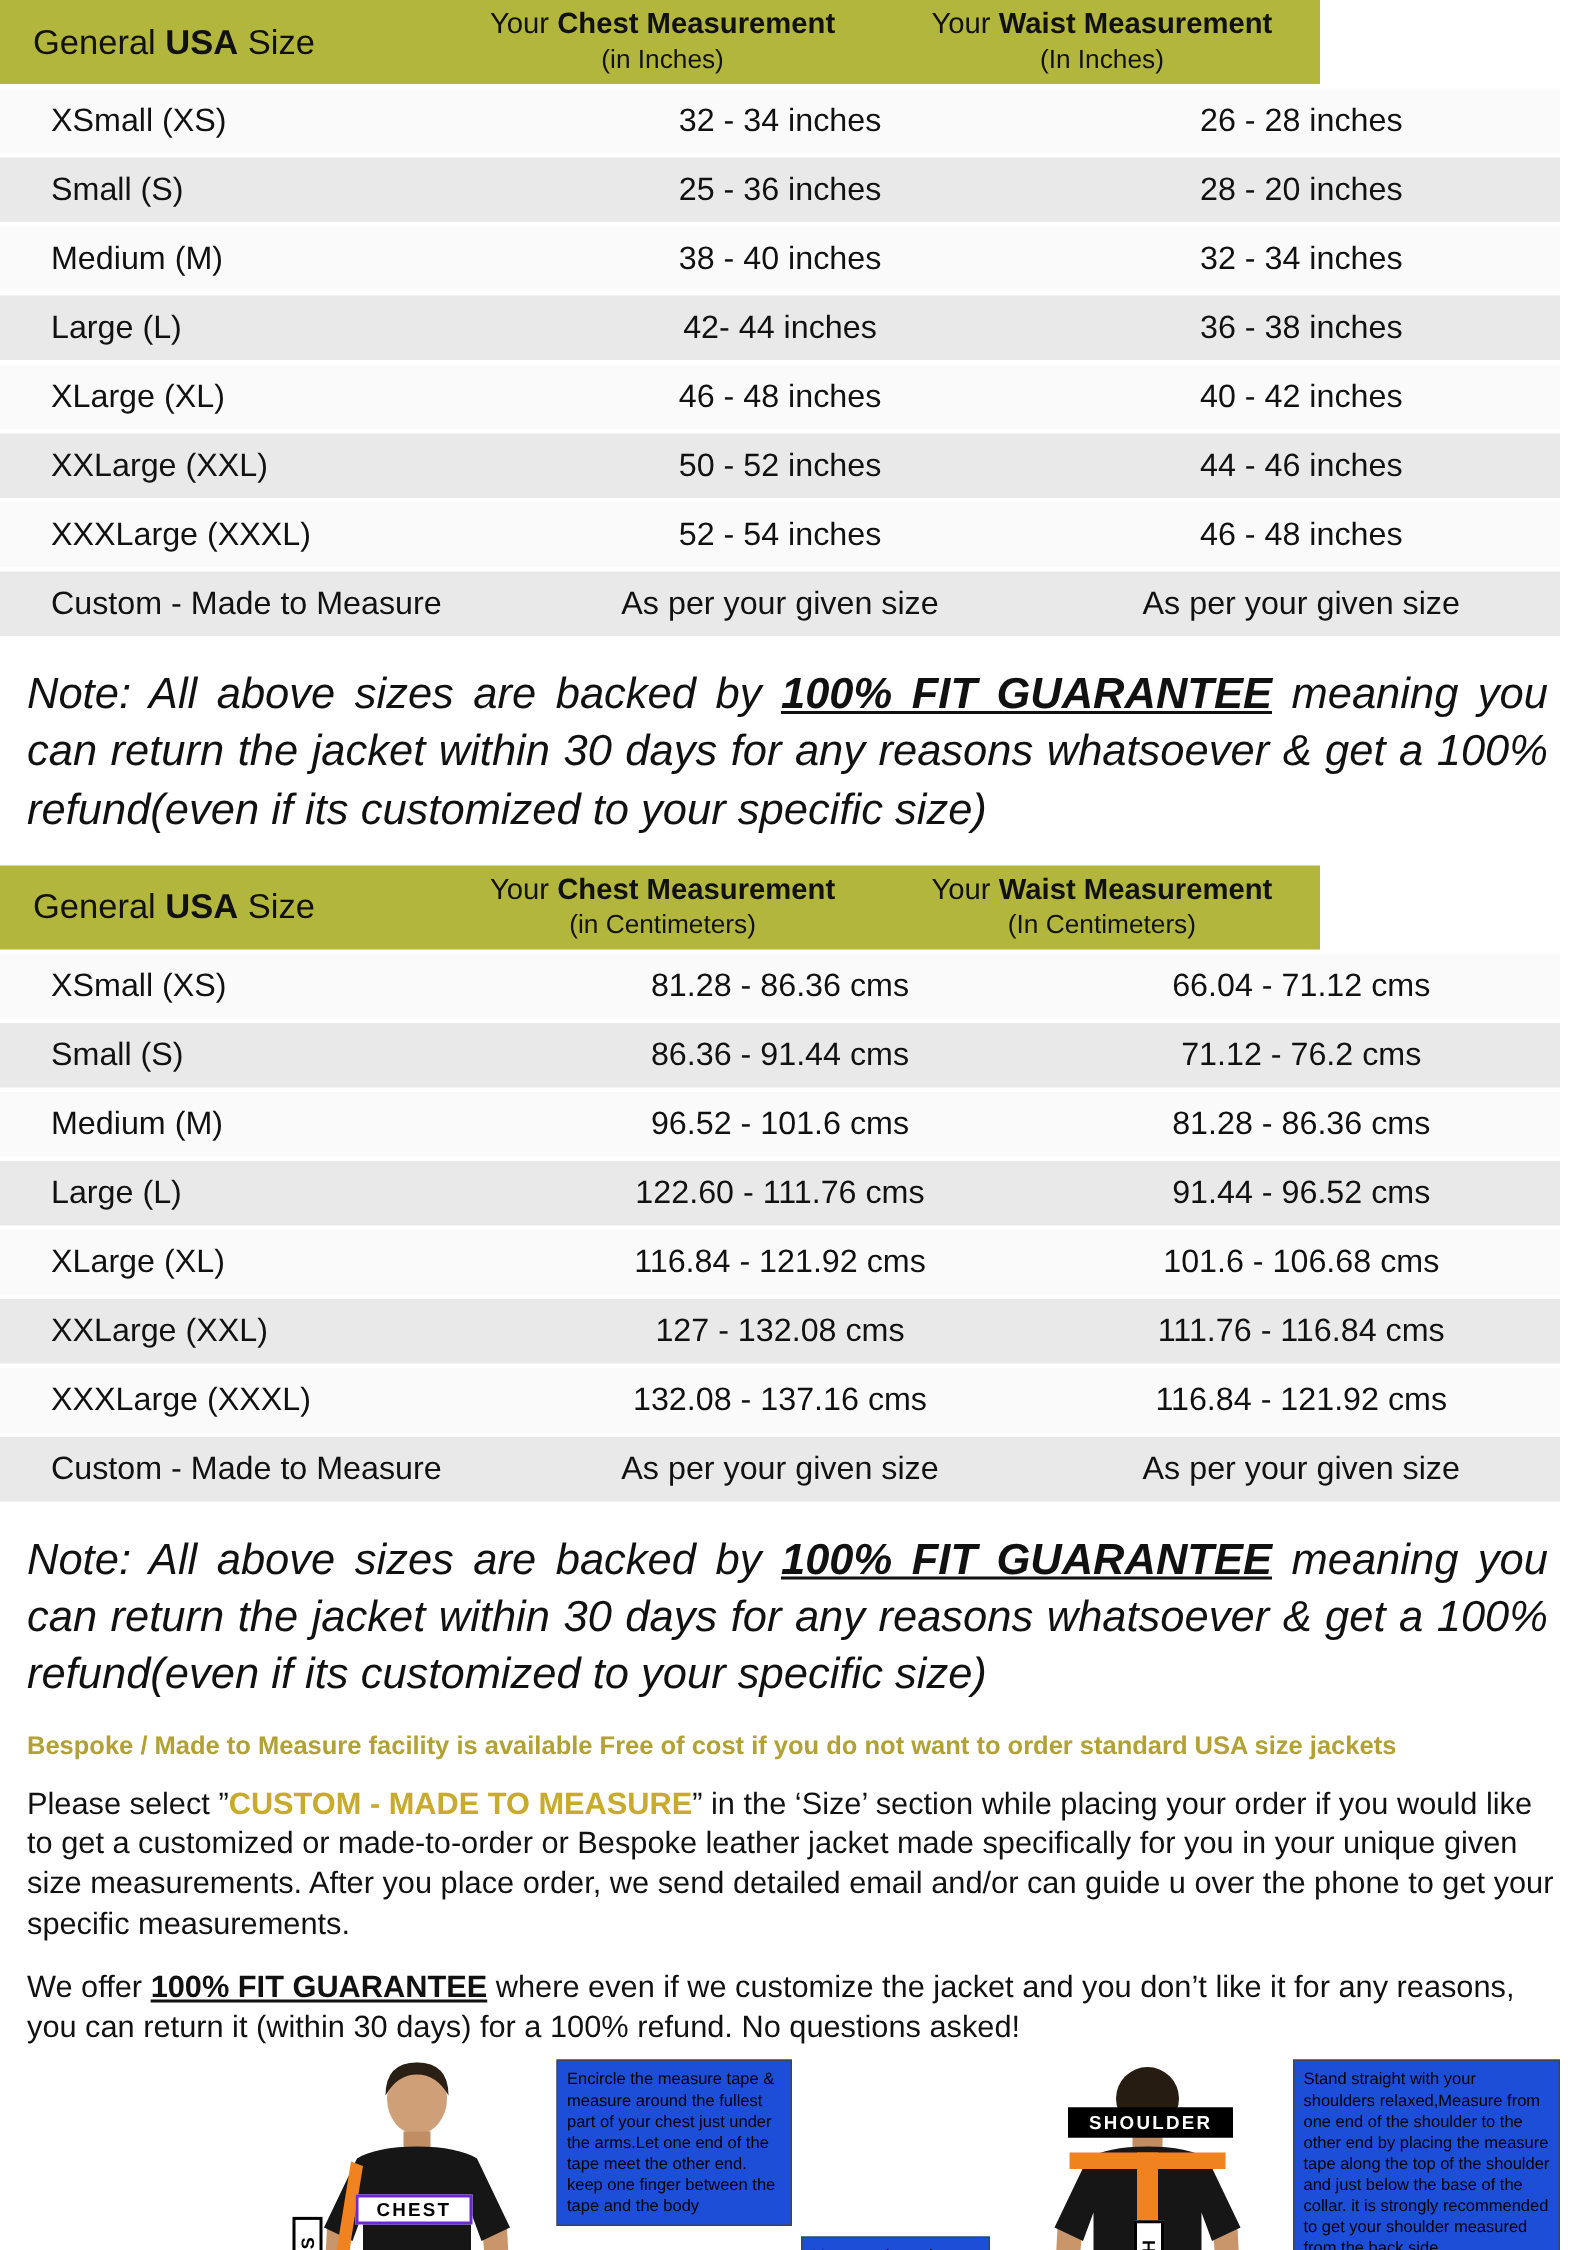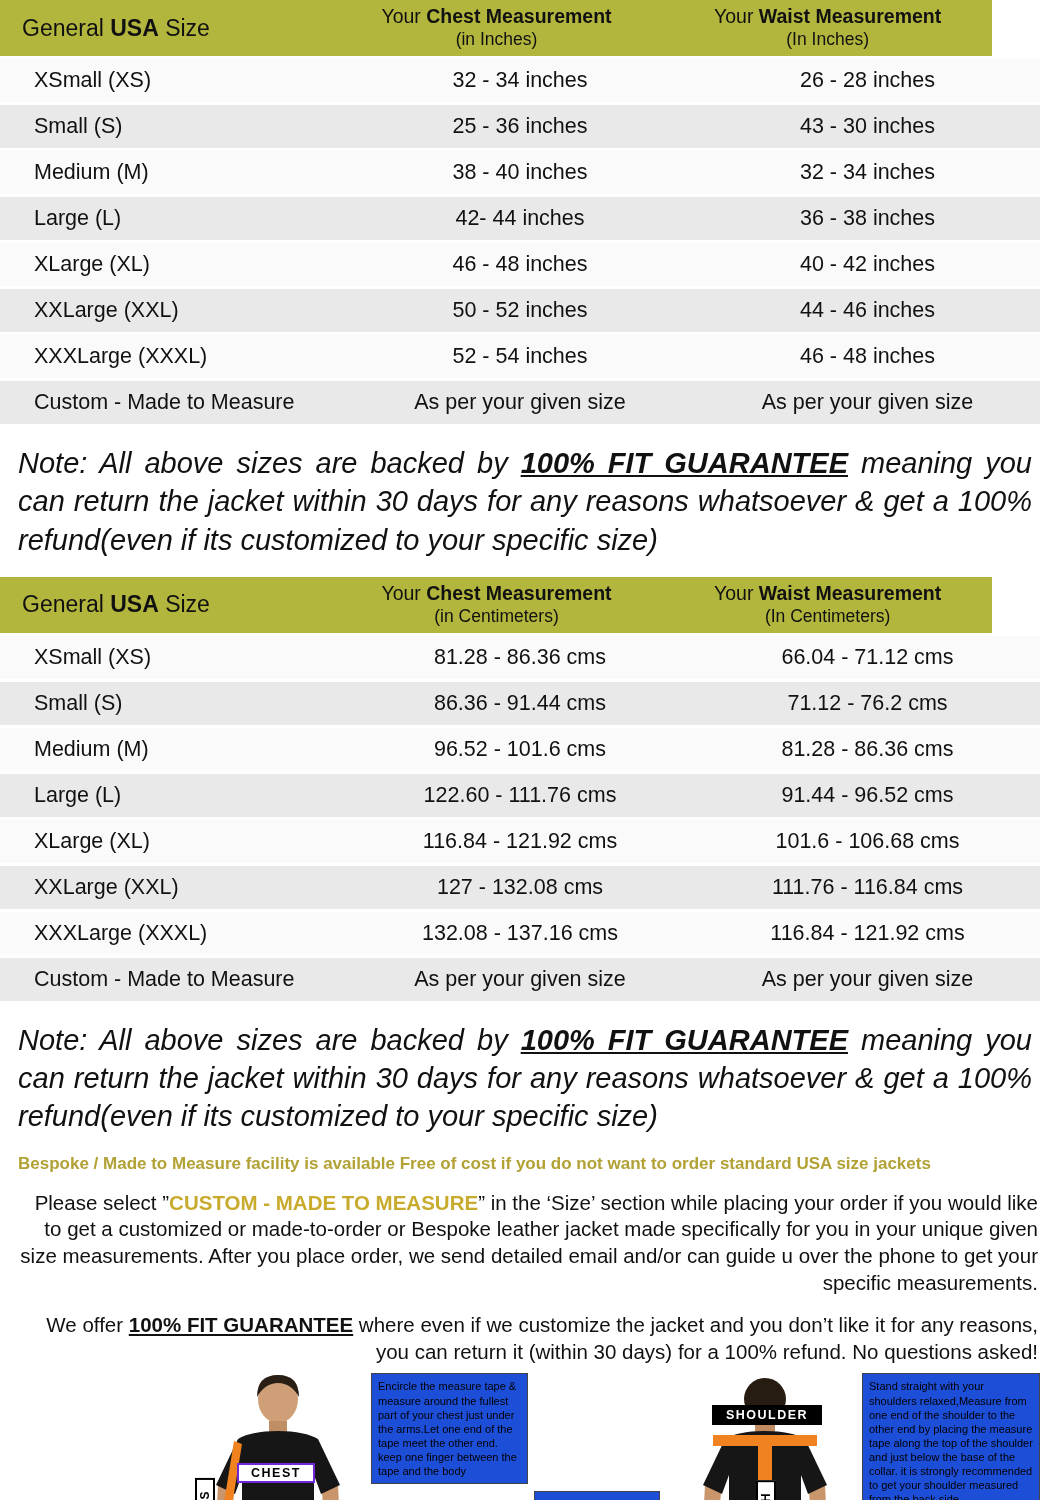--- a/index.html
+++ b/index.html
@@ -4,36 +4,36 @@
 <style>
   * { box-sizing: border-box; margin: 0; padding: 0; }
   html, body { background: #ffffff; }
   body { font-family: "Liberation Sans", "DejaVu Sans", sans-serif; color: #111; }
   .page { width: 1050px; height: 1500px; margin: 0 auto; background: #fff; position: relative; overflow: hidden; }
 
   .title { text-align: center; font-size: 35px; font-weight: 700; padding-top: 4px; margin-bottom: 16px; letter-spacing: .3px; }
 
   
   .size-table { width: 1040px; }
-  .thead { display: flex; align-items: center; background: #b3b63d; height: 56px; width: 992px; }
+  .thead { display: flex; align-items: center; background: #b3b63d; height: 56px; width: 880px; }
   .th1 { width: 345px; padding-left: 22px; font-size: 23px; }
   .th2 { width: 350px; text-align: center; font-size: 19.5px; line-height: 1.22; }
   .th3 { width: 345px; text-align: center; font-size: 19.5px; line-height: 1.22; }
   .th-sub { font-size: 17.5px; font-weight: 400; }
   .tbody .tr { display: flex; align-items: center; height: 43px; margin-top: 3px; width: 1040px; }
   .tbody .tr:nth-child(odd) { background: #fafafa; }
   .tbody .tr:nth-child(even) { background: #e9e9e9; }
   .td1 { width: 345px; padding-left: 34px; font-size: 21.5px; }
   .td2 { width: 350px; text-align: center; font-size: 21.5px; }
   .td3 { width: 345px; text-align: center; font-size: 21.5px; }
 
   .note { font-style: italic; font-size: 29px; line-height: 1.32; margin: 20px 18px 18px 18px; text-align: justify; }
 
   .bespoke { color: #b2a135; font-weight: 700; font-size: 17px; margin: 2px 18px 10px 18px; }
-  .para { font-size: 20.5px; line-height: 1.3; margin: 16px 12px 4px 18px; text-align: right; }
+  .para { font-size: 20.5px; line-height: 1.3; margin: 16px 12px 4px 18px; }
   .gold { color: #c8ab2c; font-weight: 700; }
 
   
   .figures { position: relative; height: 238px; margin-top: 6px; width: 1050px; }
   .fig-svg { position: absolute; top: 0; }
   .fig-front { left: 173px; }
   .fig-back  { left: 660px; }
   .callout { position: absolute; background: #1d4ed8; border: 1px solid #444; font-size: 11px; line-height: 1.28; padding: 5px 6px; color: #000; }
   .co-chest    { left: 371px; top: 2px;   width: 157px; }
   .co-length   { left: 534px; top: 120px; width: 126px; }
@@ -58,21 +58,21 @@
     </div>
     <div class="tbody">
       <div class="tr">
           <div class="td1">XSmall (XS)</div>
           <div class="td2">32 - 34 inches</div>
           <div class="td3">26 - 28 inches</div>
         </div>
       <div class="tr">
           <div class="td1">Small (S)</div>
           <div class="td2">25 - 36 inches</div>
-          <div class="td3">43 - 30 inches</div>
+          <div class="td3">28 - 20 inches</div>
         </div>
       <div class="tr">
           <div class="td1">Medium (M)</div>
           <div class="td2">38 - 40 inches</div>
           <div class="td3">32 - 34 inches</div>
         </div>
       <div class="tr">
           <div class="td1">Large (L)</div>
           <div class="td2">42- 44 inches</div>
           <div class="td3">36 - 38 inches</div>

